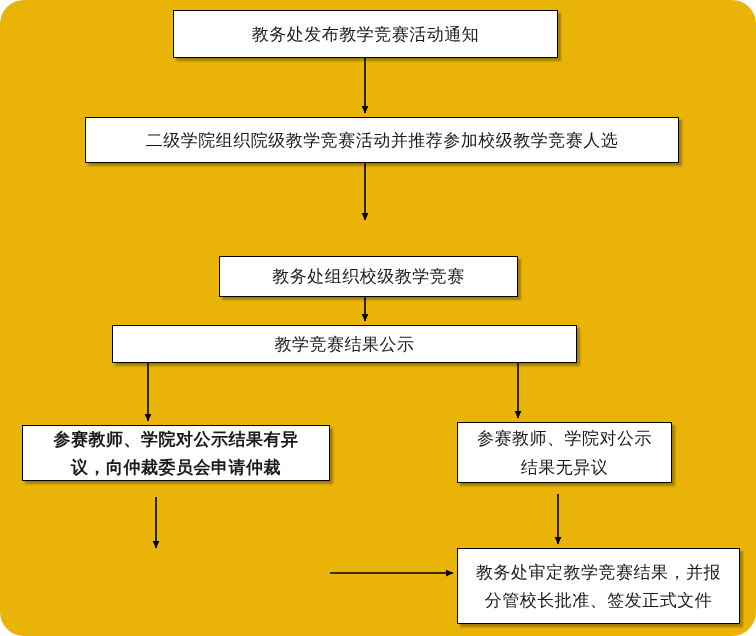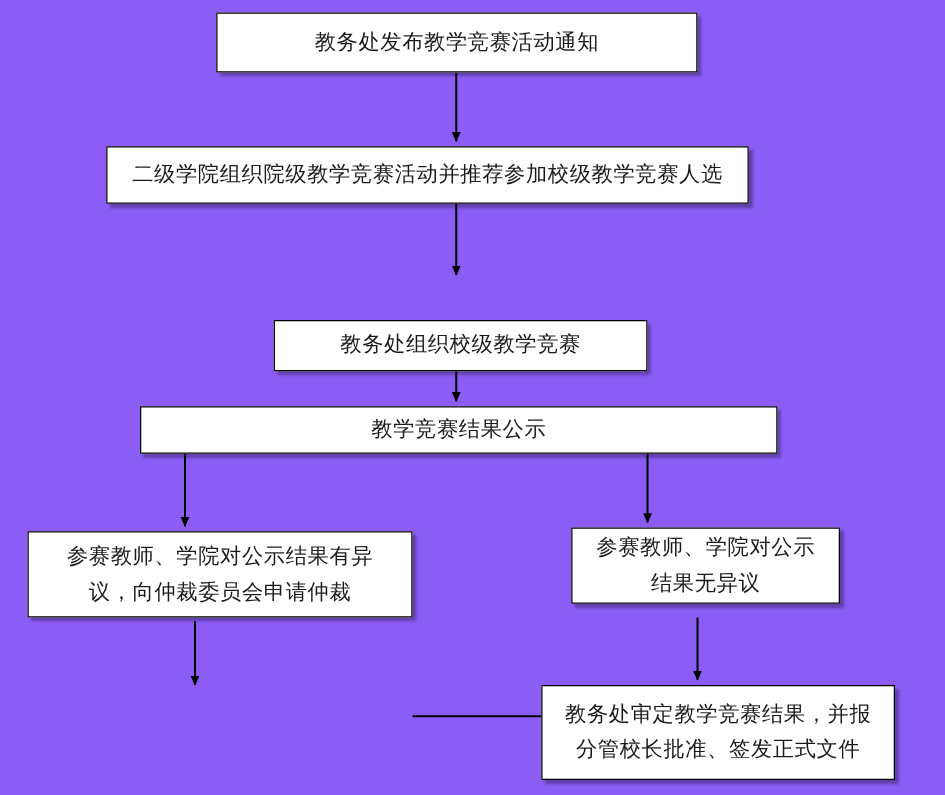--- a/index.html
+++ b/index.html
@@ -8,22 +8,23 @@
     padding: 0;
     background: #ffffff;
   }
   body {
     font-family: "DejaVu Serif", "Liberation Serif", serif;
   }
   #canvas {
     position: relative;
     width: 756px;
     height: 636px;
-    background: #8b5cf6;
+    background: #eab308;
     overflow: hidden;
+    border-radius: 24px;
   }
   .node {
     position: absolute;
     box-sizing: border-box;
     border: 1px solid #000000;
     background: #ffffff;
     box-shadow: 3px 3px 2px rgba(0,0,0,0.30);
     display: flex;
     align-items: center;
     justify-content: center;
@@ -76,41 +77,41 @@
 
     <line x1="558" y1="494" x2="558" y2="544" stroke="#000000" stroke-width="1.6" marker-end="url(#arrowhead)"></line>
 
     <line x1="330" y1="573" x2="453" y2="573" stroke="#000000" stroke-width="1.6" marker-end="url(#arrowhead)"></line>
   </svg>
 
   <div class="node" style="left:173px; top:10px; width:385px; height:48px;">
     <span class="label">教务处发布教学竞赛活动通知</span>
   </div>
 
-  <div class="node" style="left:85px; top:117px; width:514px; height:46px;">
+  <div class="node" style="left:85px; top:117px; width:594px; height:46px;">
     <span class="label">二级学院组织院级教学竞赛活动并推荐参加校级教学竞赛人选</span>
   </div>
 
   <div class="node" style="left:219px; top:224px; width:299px; height:41px;margin-top:32px;">
     <span class="label">教务处组织校级教学竞赛</span>
   </div>
 
-  <div class="node" style="left:112px; top:325px; width:510px; height:38px;">
+  <div class="node" style="left:112px; top:325px; width:465px; height:38px;">
     <span class="label">教学竞赛结果公示</span>
   </div>
 
-  <div class="node two-line" style="left:22px; top:425px; width:308px; height:69px;">
+  <div class="node two-line" style="left:22px; top:425px; width:308px; height:56px;font-weight:bold;">
     <span class="label">参赛教师、学院对公示结果有异
 议，向仲裁委员会申请仲裁</span>
   </div>
 
   <div class="node two-line" style="left:457px; top:422px; width:215px; height:61px;">
     <span class="label">参赛教师、学院对公示
 结果无异议</span>
   </div>
 
 
-  <div class="node two-line" style="left:433px; top:548px; width:283px; height:76px;">
+  <div class="node two-line" style="left:457px; top:548px; width:283px; height:76px;">
     <span class="label">教务处审定教学竞赛结果，并报
 分管校长批准、签发正式文件</span>
   </div>
 
 </div>
 
 </body></html>

